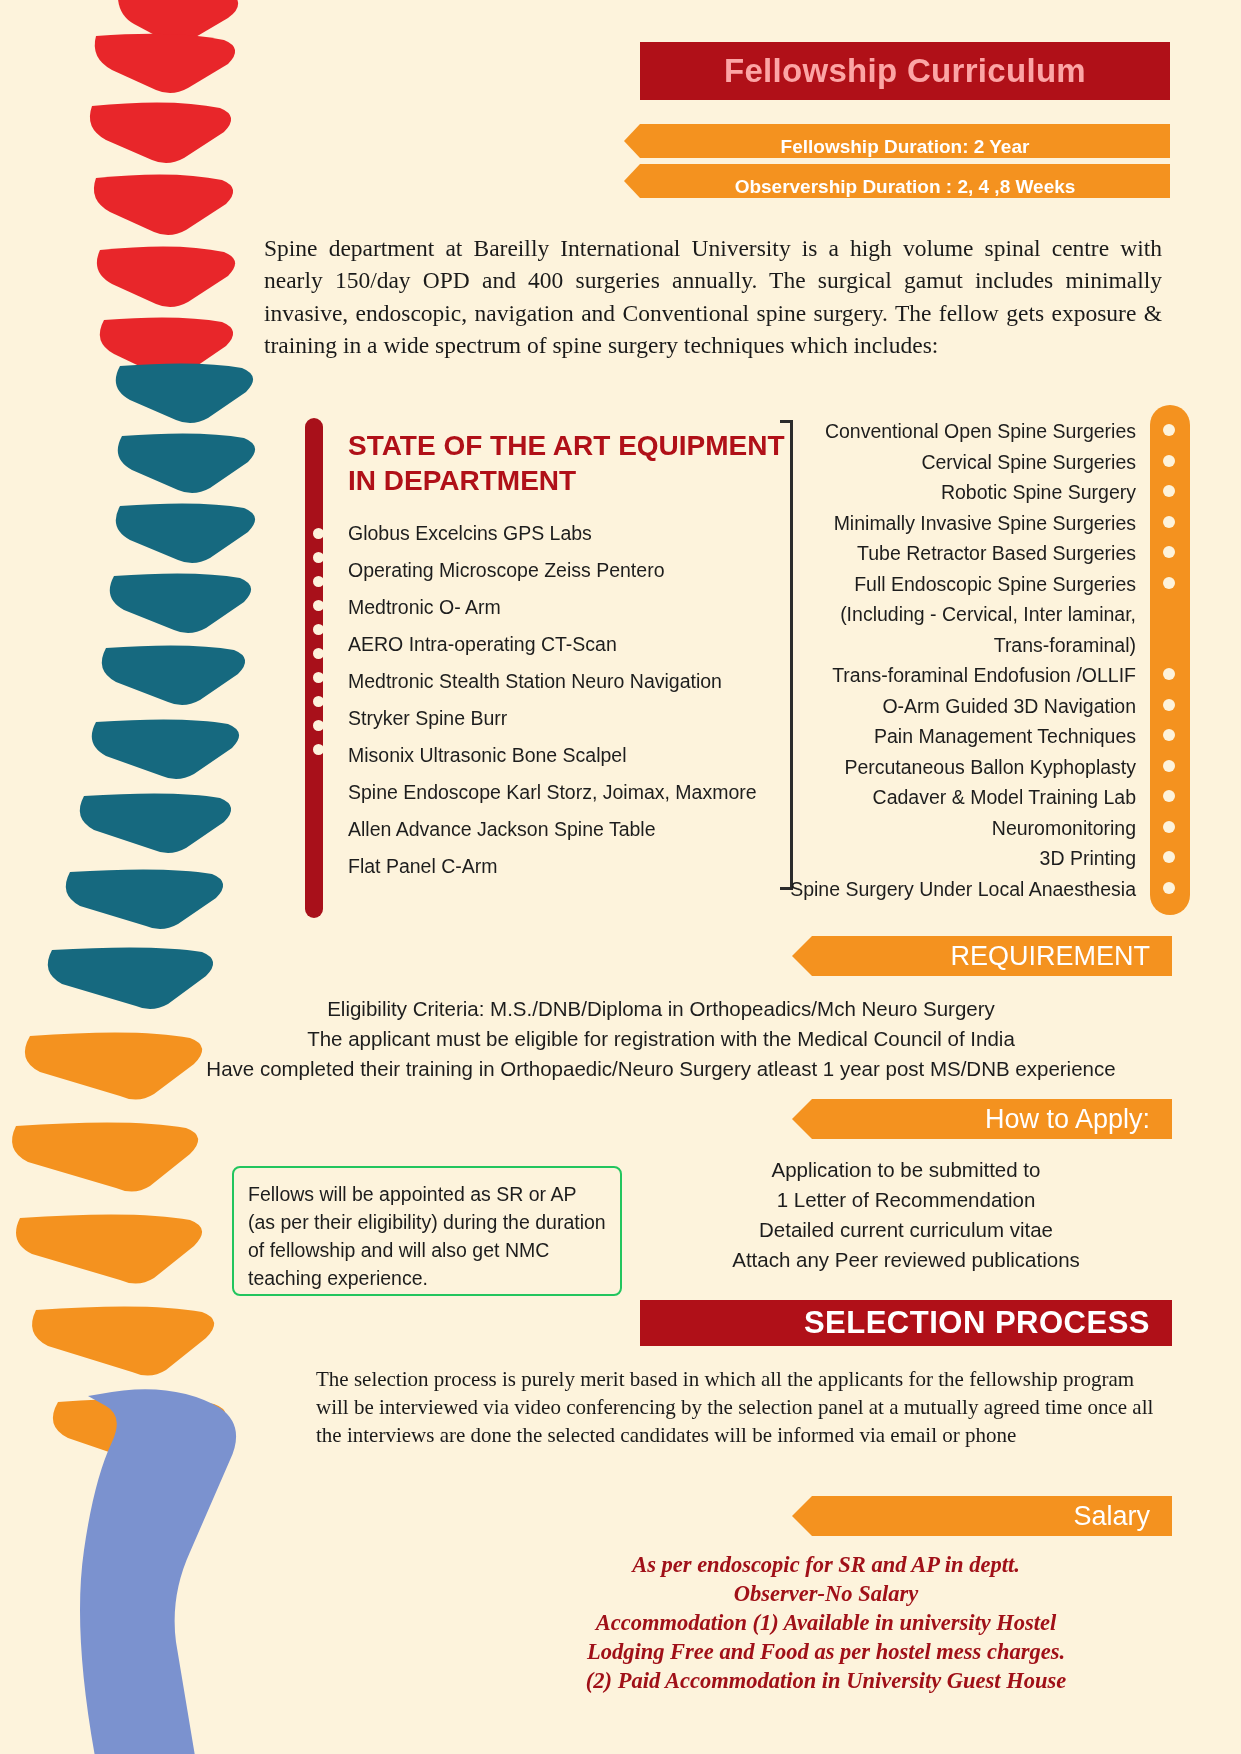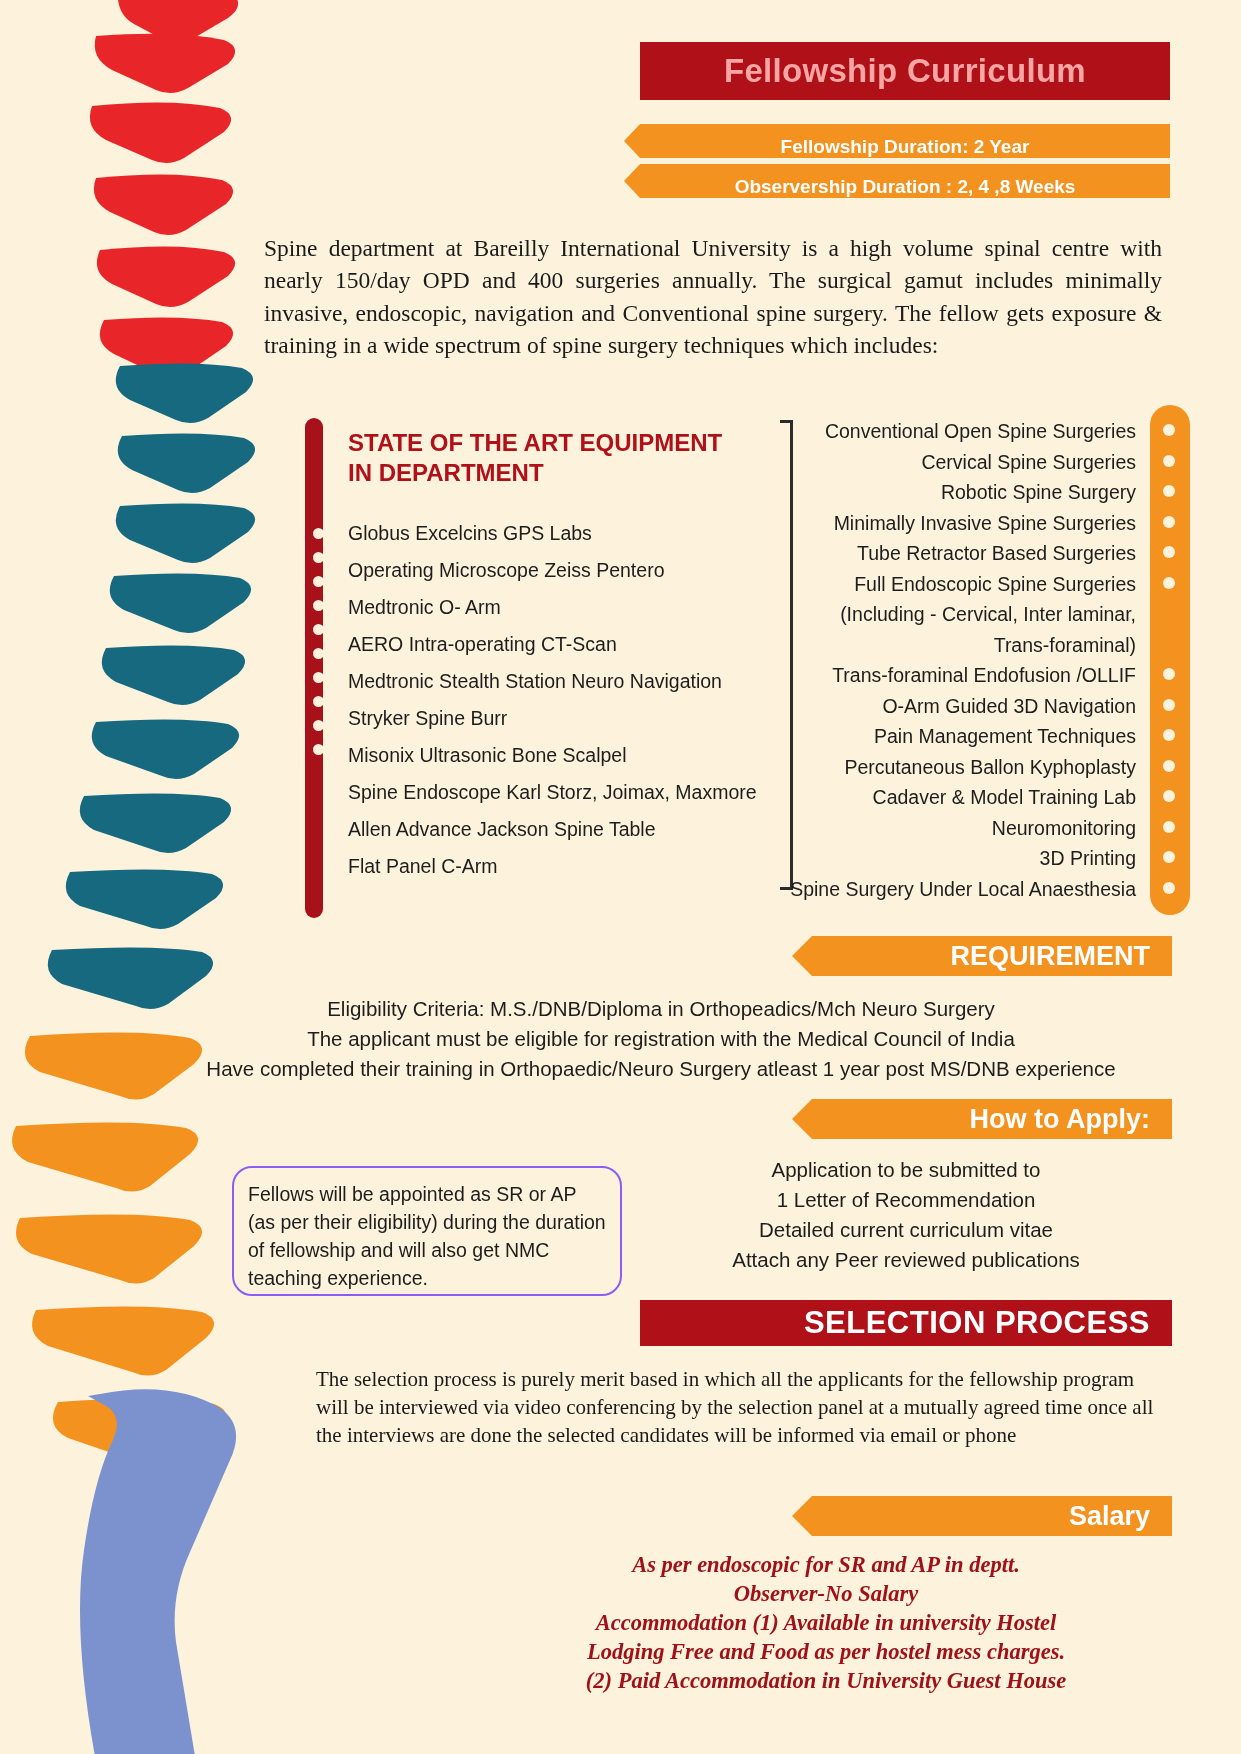--- a/index.html
+++ b/index.html
@@ -101,21 +101,21 @@
     height: 500px;
     background: #a8101a;
     border-radius: 9px;
   }
   .equip-head {
     position: absolute;
     left: 348px;
     top: 428px;
     width: 440px;
     color: #b01018;
-    font-size: 24px;
+    font-size: 28px;
     font-weight: bold;
     line-height: 1.25;
   }
   .equip-list {
     position: absolute;
     left: 348px;
     top: 515px;
     width: 430px;
     list-style: none;
     margin: 0;
@@ -208,21 +208,21 @@
     background: #f4921f;
     display: flex;
     align-items: center;
     justify-content: flex-end;
     padding-right: 22px;
     box-sizing: border-box;
   }
   .sec span {
     color: #ffffff;
     font-size: 27px;
-    font-weight: bold;
+    font-weight: normal;
   }
   .sec::before {
     content: "";
     position: absolute;
     left: -20px;
     top: 0;
     border-top: 20px solid transparent;
     border-bottom: 20px solid transparent;
     border-right: 20px solid #f4921f;
   }
@@ -271,22 +271,22 @@
     color: #1d1d1d;
   }
   .apply-text b { font-weight: bold; }
   
   .note-box {
     position: absolute;
     left: 232px;
     top: 1166px;
     width: 390px;
     height: 130px;
-    border: 2px solid #8b5cf6;
-    border-radius: 20px;
+    border: 2px solid #22c55e;
+    border-radius: 8px;
     box-sizing: border-box;
     padding: 12px 14px;
     font-size: 19.5px;
     line-height: 28px;
     color: #1d1d1d;
   }
   
   .sel-text {
     position: absolute;
     left: 316px;

